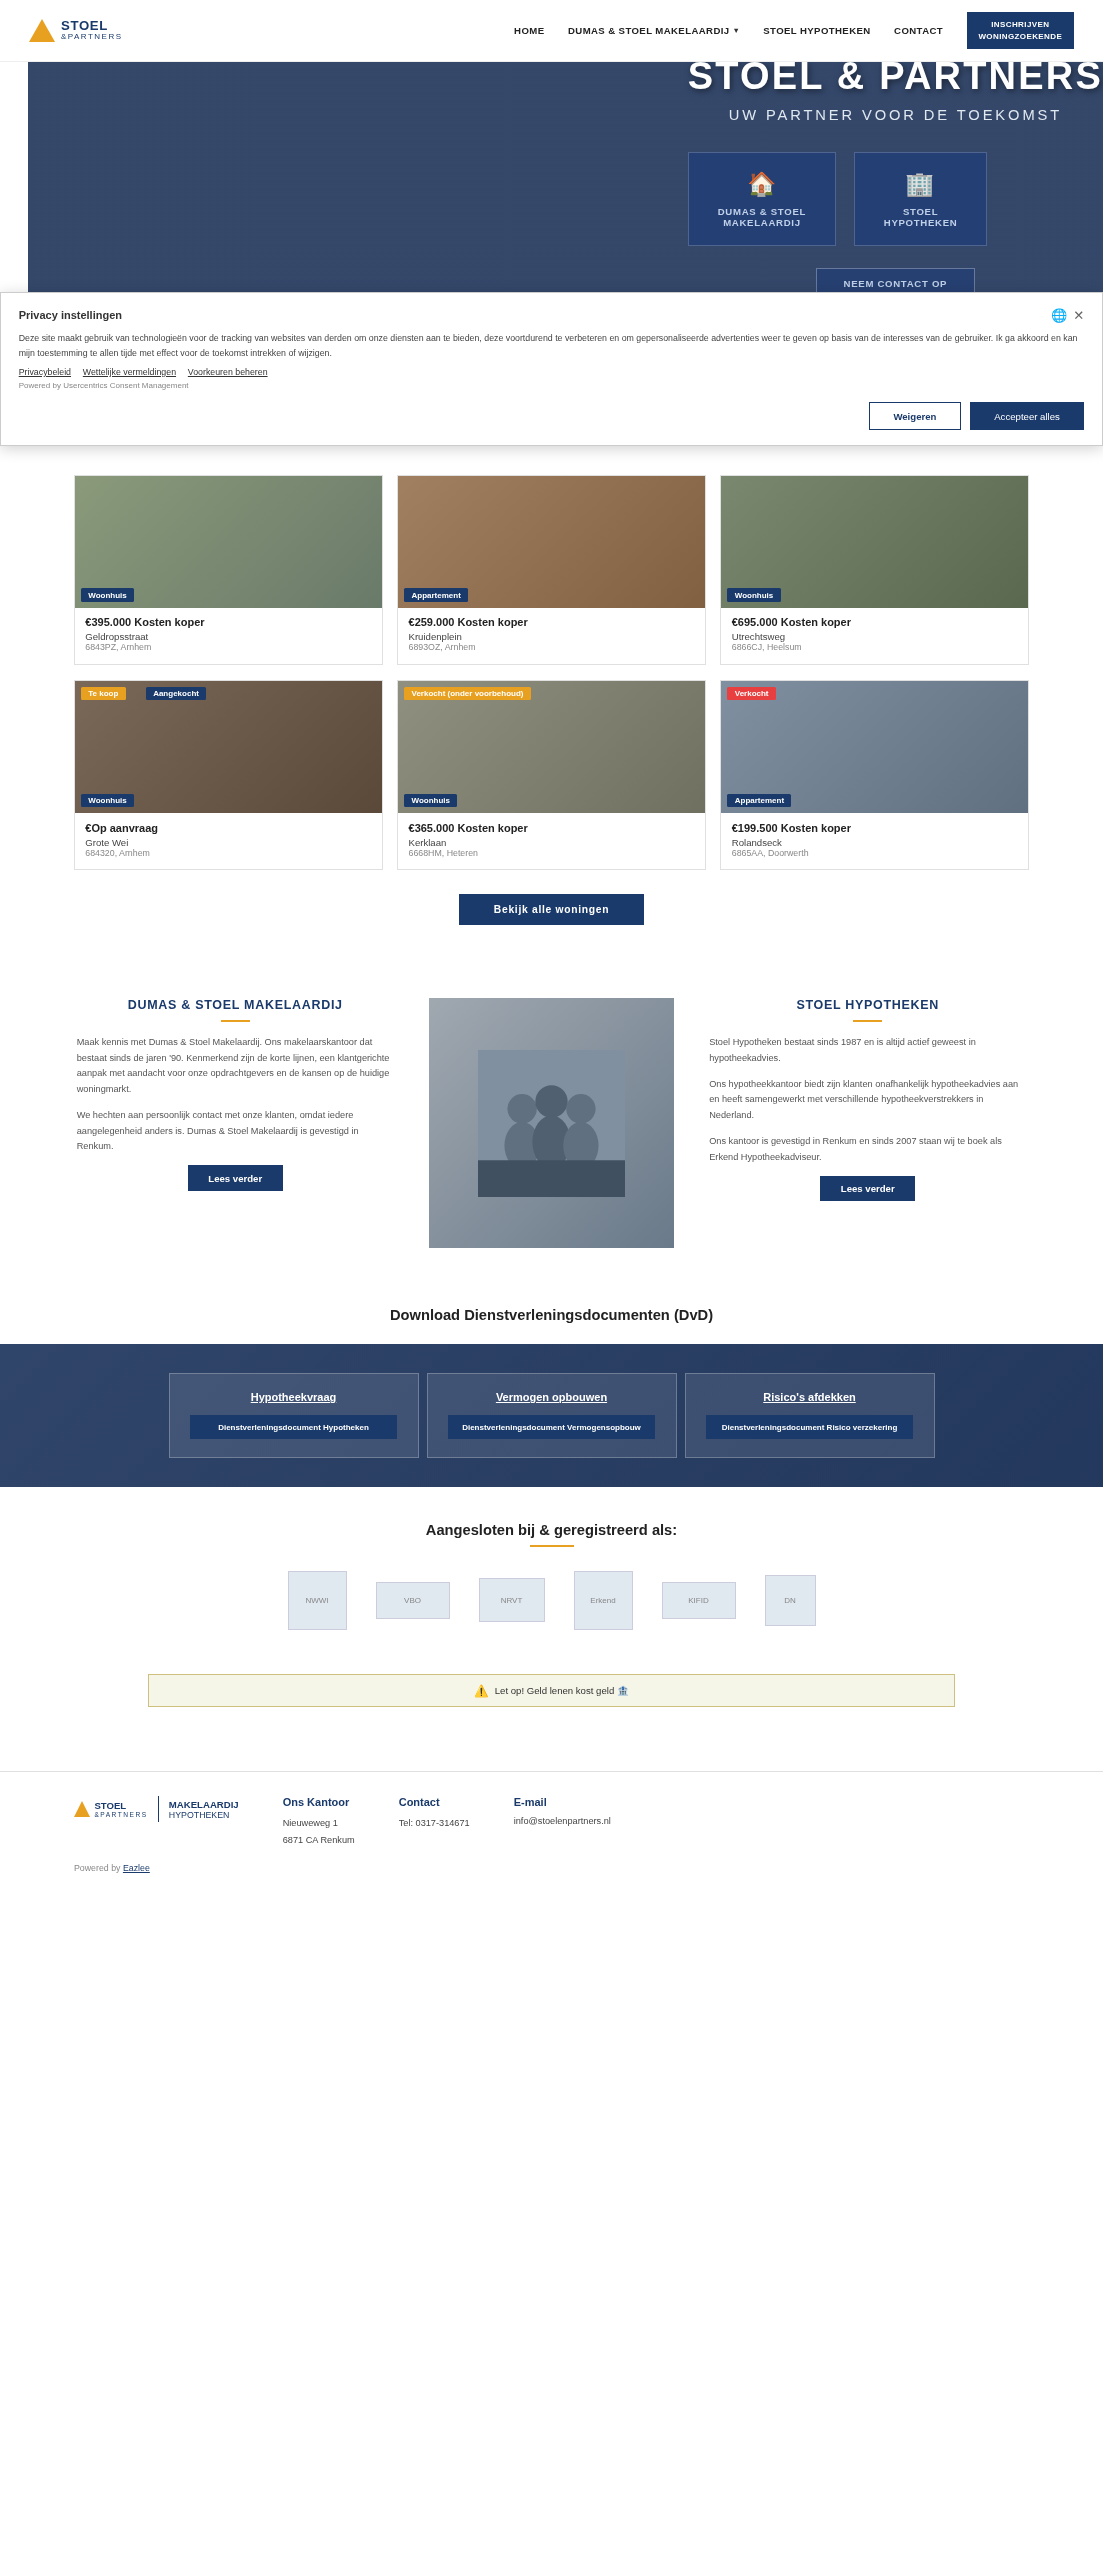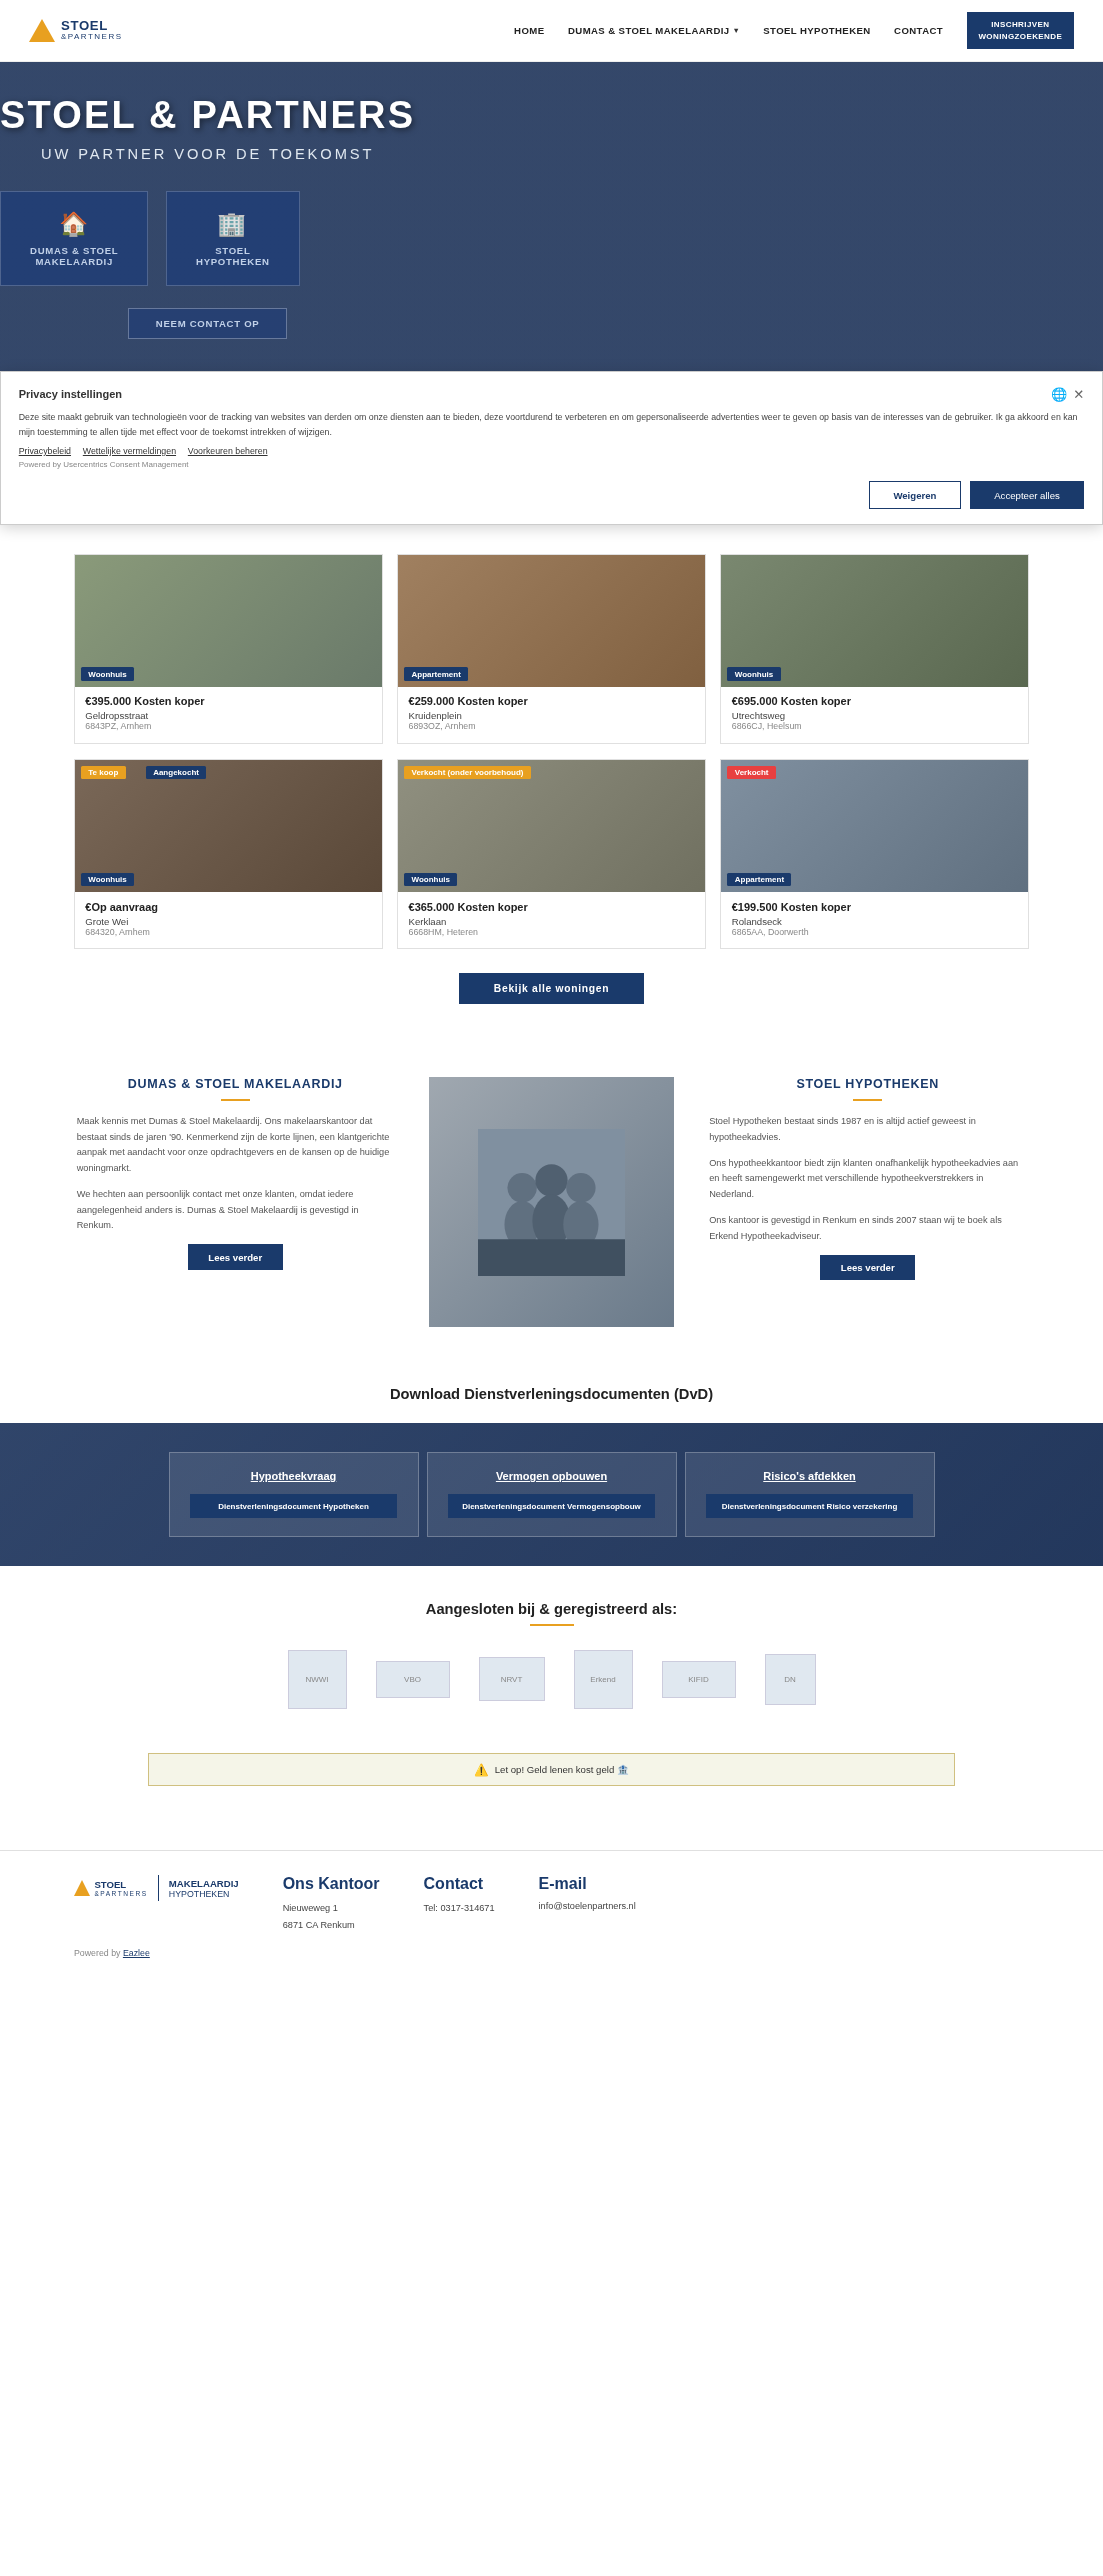--- a/index.html
+++ b/index.html
@@ -44,27 +44,28 @@
       font-weight: 700;
       letter-spacing: 0.4px;
       cursor: pointer;
       text-align: center;
       line-height: 1.4;
     }
 
     
     .hero {
       position: relative;
-      height: 309px;
+      height: 230px;
       background: linear-gradient(rgba(30,50,90,0.55), rgba(30,50,90,0.55)), #6a7a8a;
       display: flex;
       flex-direction: column;
-      align-items: flex-start;
+      align-items: flex-end;
       justify-content: center;
       overflow: hidden;
+      margin-left: 28px;
     }
     .hero-bg {
       position: absolute; inset: 0;
       background: linear-gradient(rgba(40,60,100,0.5), rgba(40,60,100,0.5));
     }
     .hero-content { position: relative; z-index: 2; text-align: center; }
     .hero-title {
       color: #fff;
       font-size: 38px;
       font-weight: 900;
@@ -417,21 +418,21 @@
       background: #1a3a6b;
       height: 26.5px;
       margin: 0 5.9px;
     }
     .footer-brand-right {
       display: flex;
       flex-direction: column;
     }
     .footer-brand-makelaardij { font-weight: 900; font-size: 9.6px; color: #1a3a6b; }
     .footer-brand-hypotheken { font-size: 8.8px; color: #1a3a6b; }
-    .footer-col h4 { font-size: 16px; font-weight: 700; color: #1a3a6b; margin-bottom: 7.4px; }
+    .footer-col h4 { font-size: 11px; font-weight: 700; color: #1a3a6b; margin-bottom: 7.4px; }
     .footer-col p { font-size: 9.2px; color: #444; line-height: 1.8; }
     .footer-col a { font-size: 9.2px; color: #444; text-decoration: none; }
     .footer-bottom {
       margin-top: 14.7px;
       font-size: 8.8px;
       color: #888;
     }
     .footer-bottom a { color: #1a3a6b; text-decoration: underline; }
 
     

